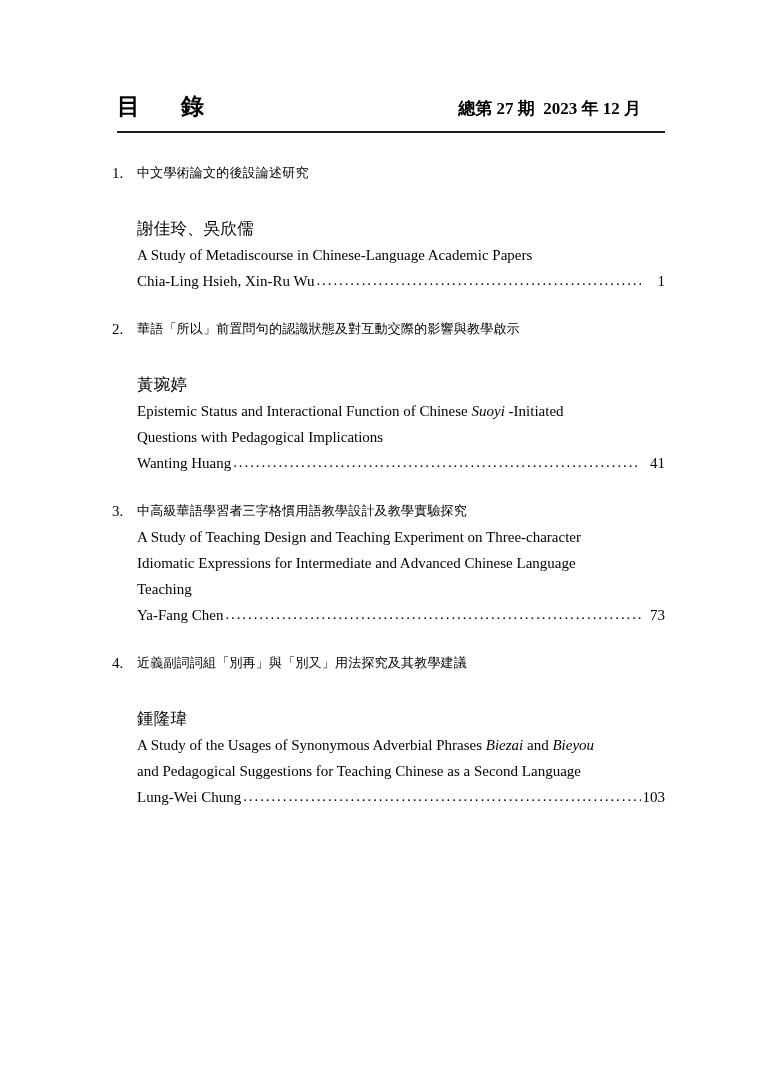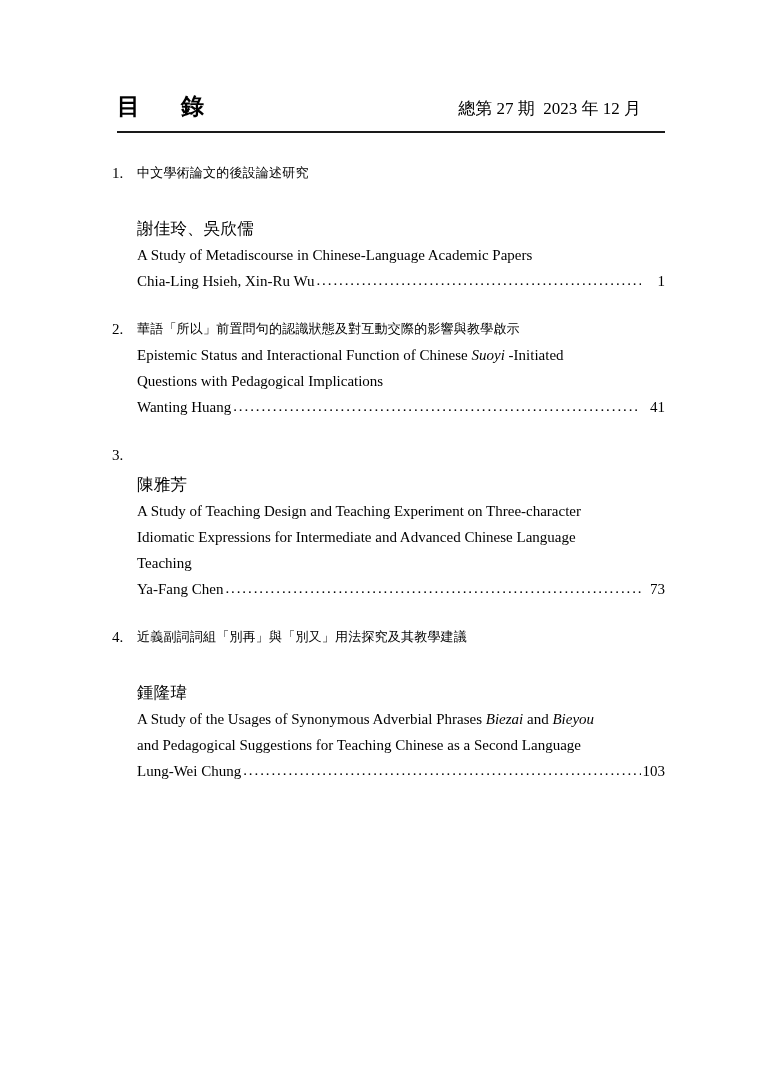--- a/index.html
+++ b/index.html
@@ -39,21 +39,21 @@
   }
   .masthead-title {
     font-size: 23px;
     font-weight: bold;
     letter-spacing: 9px;
     line-height: 1.1;
     white-space: pre;
   }
   .masthead-issue {
     font-size: 17px;
-    font-weight: normal;
+    font-weight: bold;
     line-height: 1.1;
     white-space: pre;
     padding-right: 24px;
   }
 
   .masthead-rule {
     position: absolute;
     left: 117px;
     top: 131px;
     width: 548px;
@@ -164,33 +164,34 @@
             <span class="en-author-name">Chia-Ling Hsieh, Xin-Ru Wu</span>
             <span class="leaders">...............................................................................................................................................................</span>
             <span class="page-num">1</span>
           </div>
         </div>
       </div>
       <div class="toc-entry">
         <div class="entry-index">2.</div>
         <div class="entry-body">
           <div class="line-cn-title">華語「所以」前置問句的認識狀態及對互動交際的影響與教學啟示</div>
+          <div class="line-cn-author">黃琬婷</div>
           <div class="line-en-title">Epistemic Status and Interactional Function of Chinese <em>Suoyi</em> -Initiated</div>
           <div class="line-en-title">Questions with Pedagogical Implications</div>
           <div class="line-en-author">
             <span class="en-author-name">Wanting Huang</span>
             <span class="leaders">...............................................................................................................................................................</span>
             <span class="page-num">41</span>
           </div>
         </div>
       </div>
       <div class="toc-entry">
         <div class="entry-index">3.</div>
         <div class="entry-body">
-          <div class="line-cn-author">陳雅芳</div>
+          <div class="line-cn-title">中高級華語學習者三字格慣用語教學設計及教學實驗探究</div>
           <div class="line-en-title">A Study of Teaching Design and Teaching Experiment on Three-character</div>
           <div class="line-en-title">Idiomatic Expressions for Intermediate and Advanced Chinese Language</div>
           <div class="line-en-title">Teaching</div>
           <div class="line-en-author">
             <span class="en-author-name">Ya-Fang Chen</span>
             <span class="leaders">...............................................................................................................................................................</span>
             <span class="page-num">73</span>
           </div>
         </div>
       </div>

